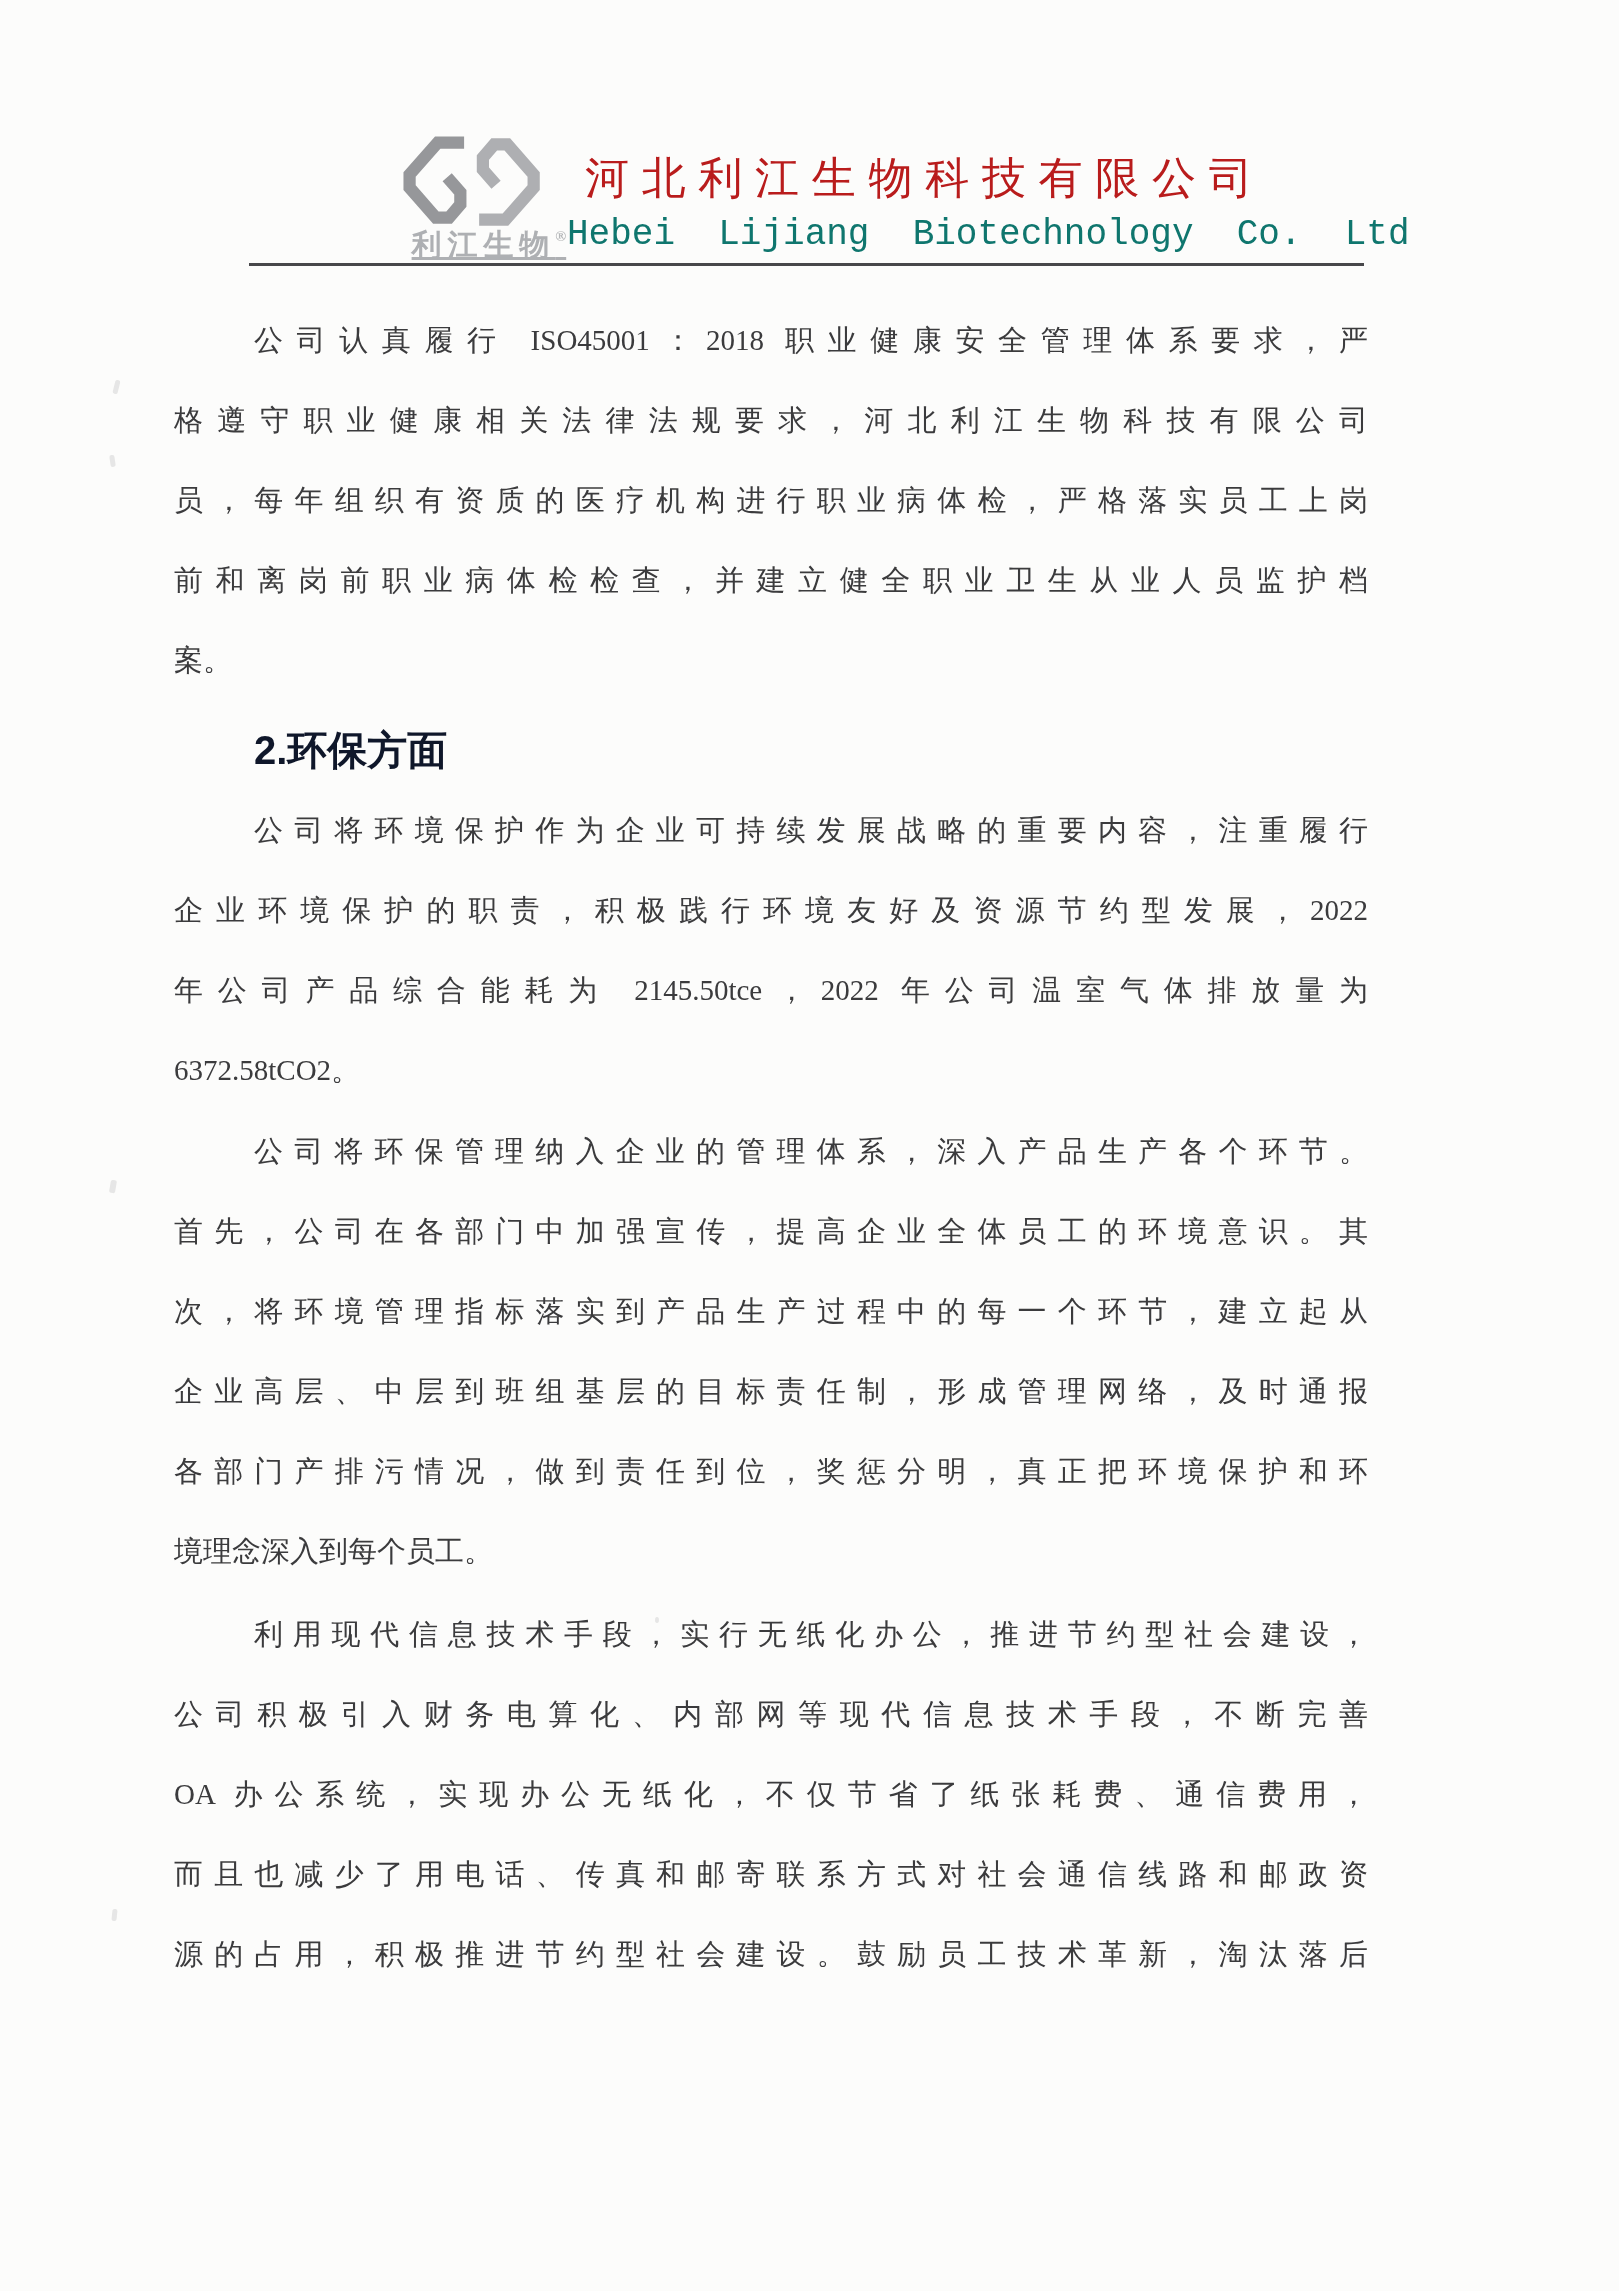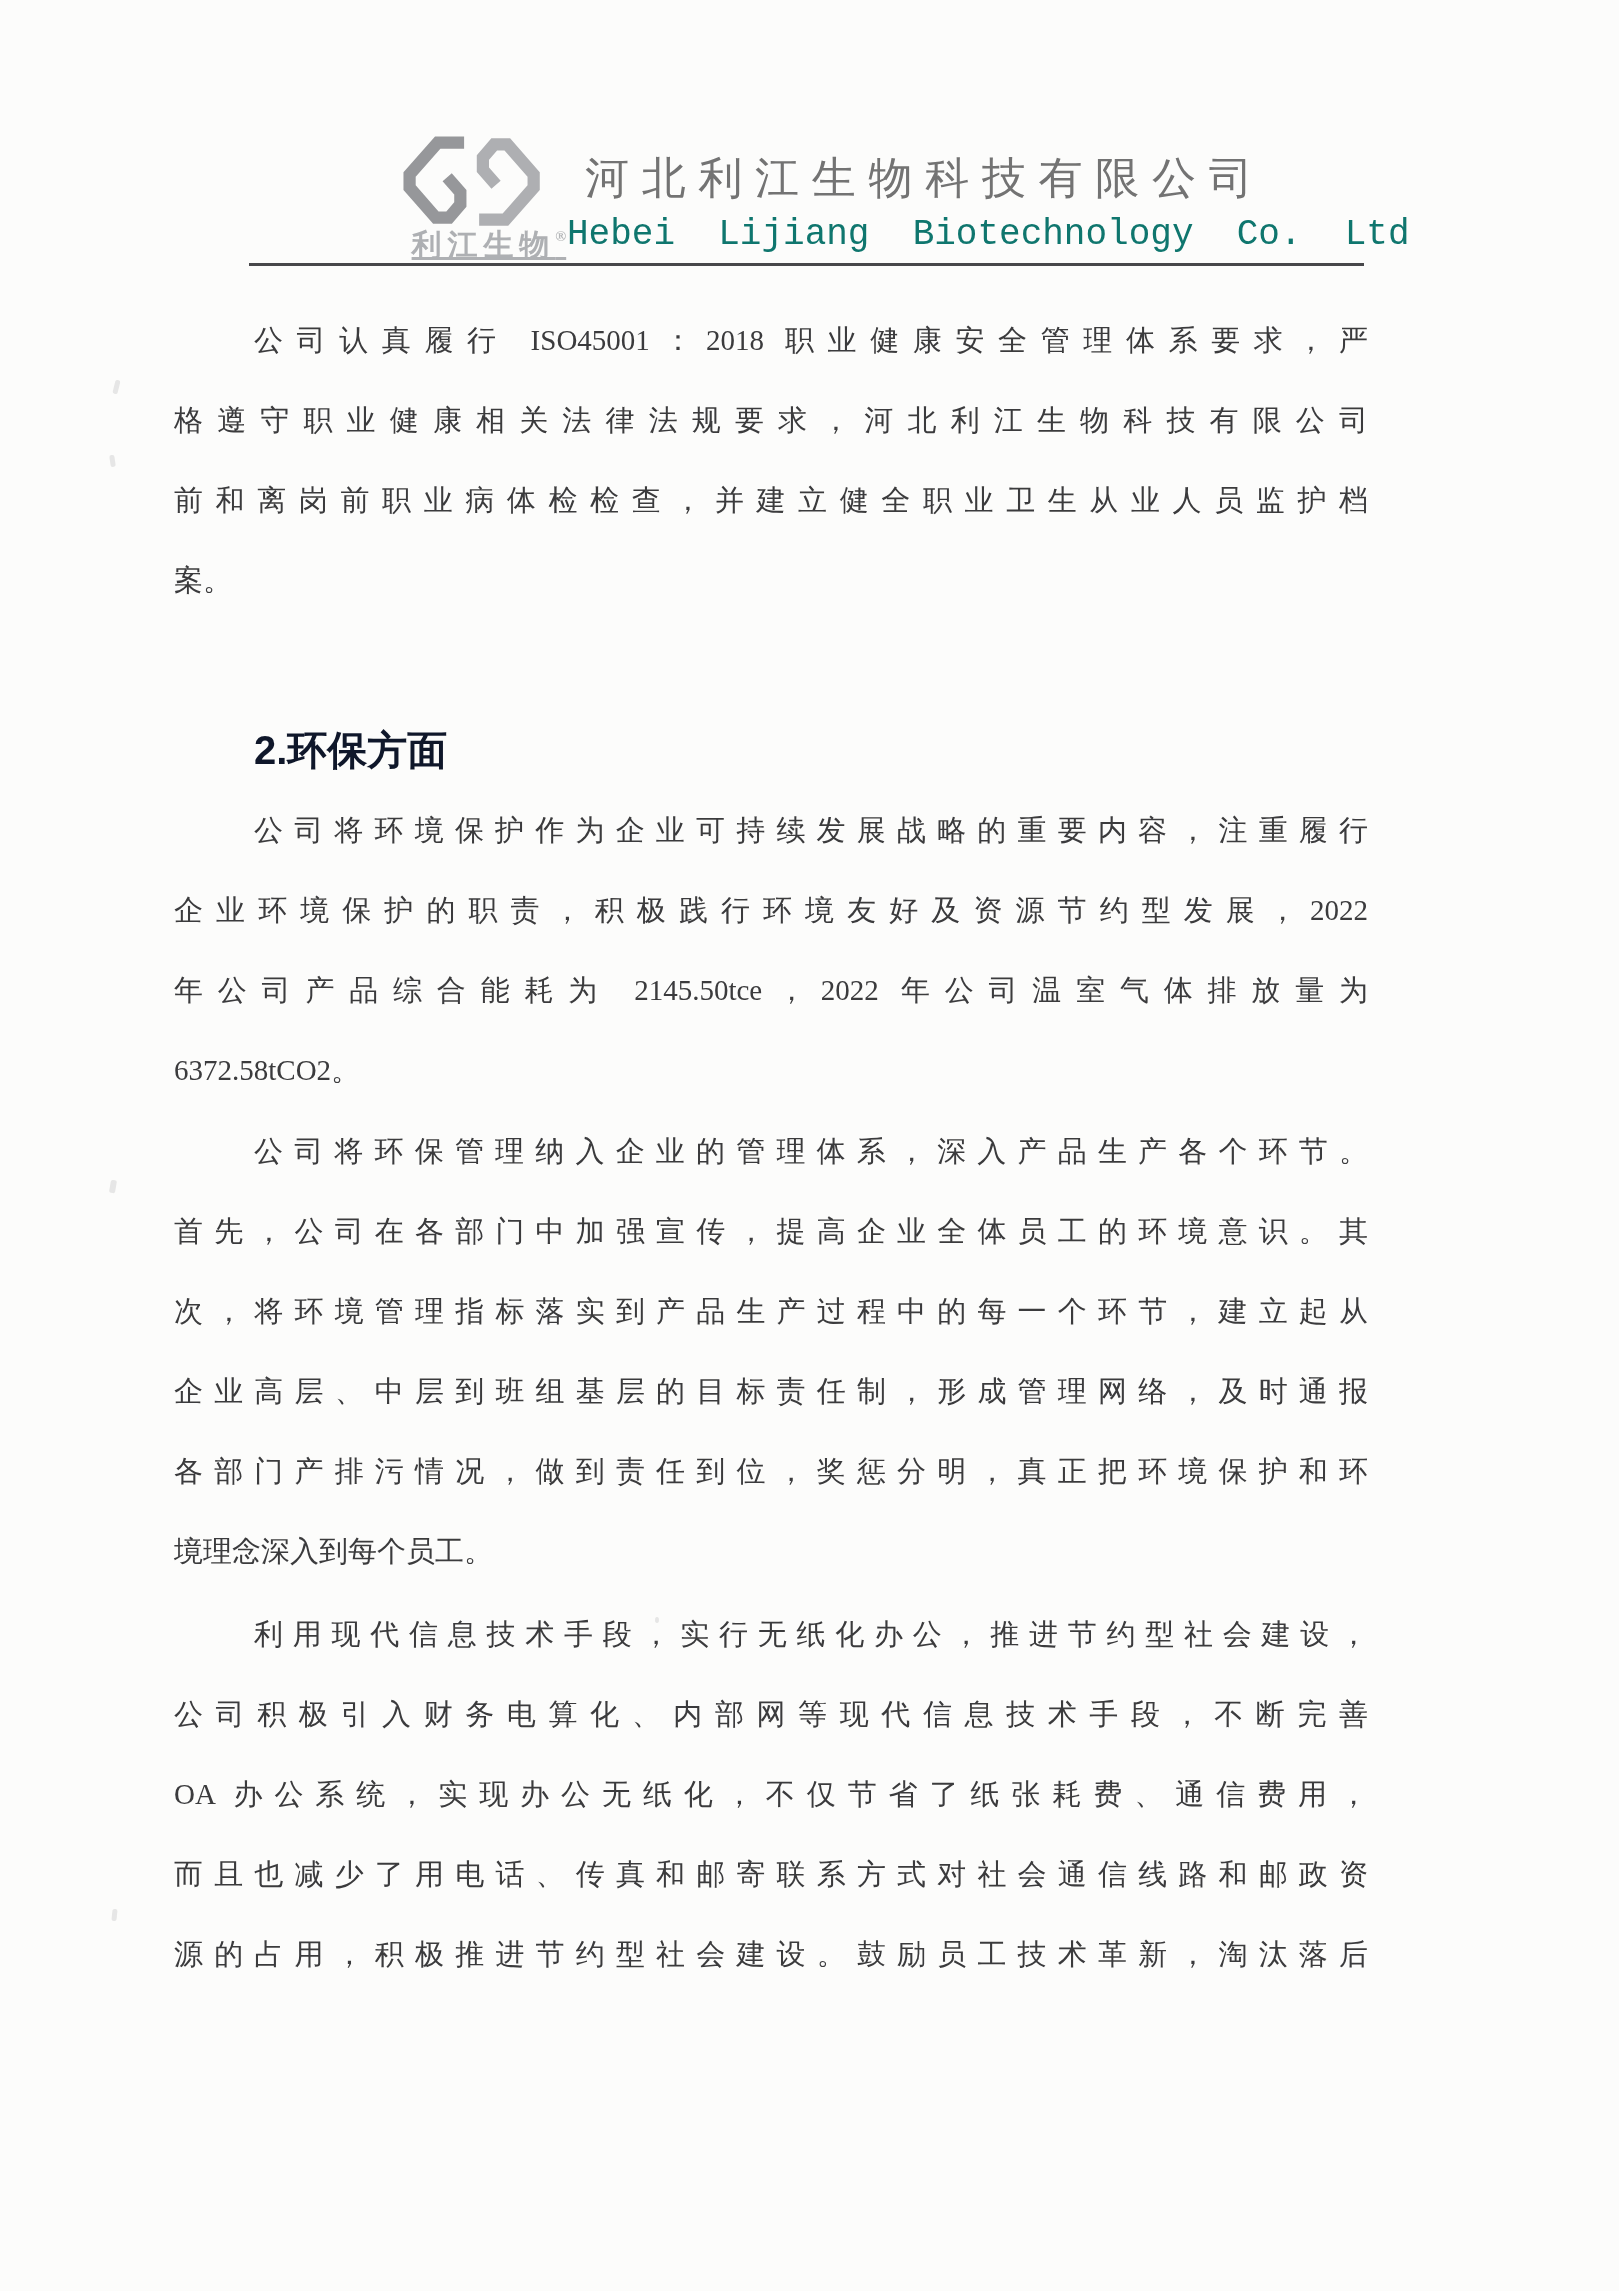--- a/index.html
+++ b/index.html
@@ -18,21 +18,21 @@
   .logo-wrap{position:absolute;left:394px;top:135px;width:167px;height:127px;}
   .logo-mark{position:absolute;left:0;top:0;width:159px;height:94px;}
   .logo-caption{
     position:absolute;left:17.6px;top:90px;width:147px;
     font-size:30px;font-weight:700;letter-spacing:5.9px;
     color:#aeb0b3;white-space:nowrap;text-decoration:underline;
   }
   .logo-reg{font-size:14.7px;vertical-align:13.7px;letter-spacing:0;color:#b4b6b8;}
   .company-zh{
     position:absolute;left:585px;top:149px;width:686px;
-    font-size:44px;letter-spacing:12.7px;color:#737373;
+    font-size:44px;letter-spacing:12.7px;color:#b91c1c;
     font-weight:500;white-space:nowrap;
   }
   .company-en{
     position:absolute;left:567px;top:214px;width:745px;
     font-family:"Liberation Mono","DejaVu Sans Mono",monospace;
     font-size:36px;color:#0f766e;word-spacing:21.6px;white-space:nowrap;
   }
   .header-rule{
     position:absolute;left:249px;top:263px;width:1115px;height:2.9px;
     background:#47474a;
@@ -83,20 +83,21 @@
     <div class="logo-caption"><span>利江生物</span><span class="logo-reg">®</span></div>
   </div>
 
   <div class="company-zh">河北利江生物科技有限公司</div>
   <div class="company-en">Hebei Lijiang Biotechnology Co. Ltd</div>
   <div class="header-rule"></div>
 
   <div class="para" id="para1">
     <span class="line full indent">公司认真履行 ISO45001：2018 职业健康安全管理体系要求，严</span>
     <span class="line full">格遵守职业健康相关法律法规要求，河北利江生物科技有限公司</span>
+    <span class="line full">员，每年组织有资质的医疗机构进行职业病体检，严格落实员工上岗</span>
     <span class="line full">前和离岗前职业病体检检查，并建立健全职业卫生从业人员监护档</span>
     <span class="line">案。</span>
   </div>
 
   <div class="heading-line">2.环保方面</div>
 
   <div class="para" id="para2">
     <span class="line full indent">公司将环境保护作为企业可持续发展战略的重要内容，注重履行</span>
     <span class="line full">企业环境保护的职责，积极践行环境友好及资源节约型发展，2022</span>
     <span class="line full">年公司产品综合能耗为 2145.50tce，2022 年公司温室气体排放量为</span>

